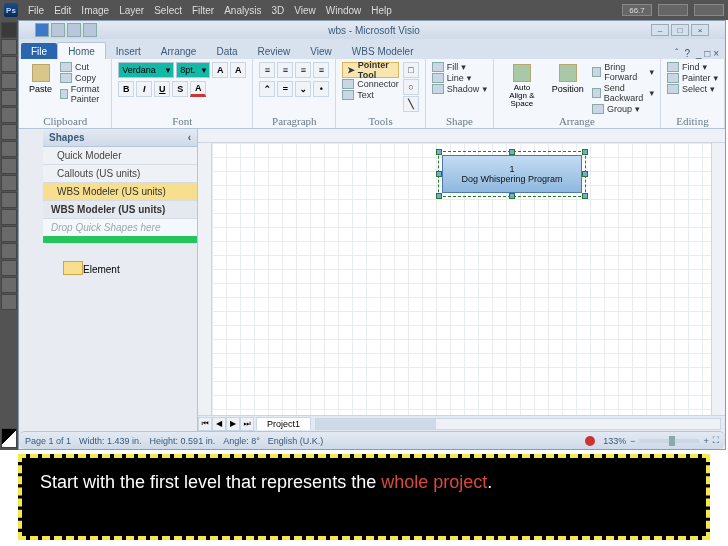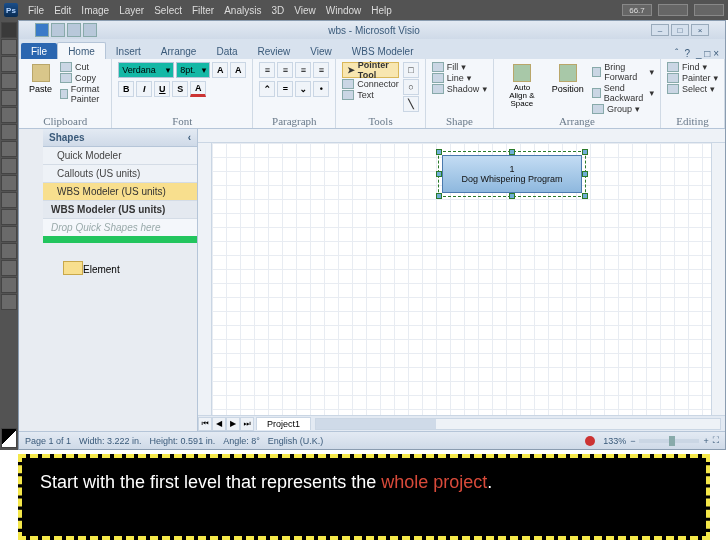--- a/index.html
+++ b/index.html
@@ -71,21 +71,21 @@
 .h-ml{left:-3px;top:50%;margin-top:-3px}.h-mr{right:-3px;top:50%;margin-top:-3px}
 .h-mt{top:-3px;left:50%;margin-left:-3px}.h-mb{bottom:-3px;left:50%;margin-left:-3px}
 
 .sheet-tabs { height: 16px; background: #e3eaf3; border-top: 1px solid #cad6e4; display: flex; align-items: center; font-size: 9px; }
 .sheet-tabs .nav { display: flex; }
 .sheet-tabs .nav div { width: 14px; height: 14px; border: 1px solid #cad6e4; display: flex; align-items: center; justify-content: center; font-size: 8px; background: #eef2f7; }
 .sheet-tabs .pg { padding: 1px 10px; background: #fff; border: 1px solid #cad6e4; border-bottom: none; margin-left: 2px; }
 .scroll-h { flex: 1; height: 12px; background: #eef2f7; margin: 0 4px; border: 1px solid #cad6e4; position: relative; }
 .scroll-h .thumb { position: absolute; left: 0; top: 0; bottom: 0; width: 120px; background: #cfdae8; }
 
-.statusbar { height: 18px; background: linear-gradient(#e3eaf3,#cfdae8); border-top: 1px solid #b5c5d8; display: flex; align-items: center; font-size: 9px; color: #3a5a7a; padding: 0 6px; gap: 8px; }
+.statusbar { height: 18px; background: linear-gradient(#e3eaf3,#cfdae8); border-top: 1px solid #b5c5d8; display: flex; align-items: center; font-size: 9px; color: #3a5a7a; padding: 0 6px; gap: 8px; border-radius: 6px; }
 .statusbar .spacer { flex: 1; }
 .zoom { display: flex; align-items: center; gap: 4px; }
 .zoom .slider { width: 60px; height: 4px; background: #cad6e4; position: relative; }
 .zoom .slider::after { content: ""; position: absolute; left: 50%; top: -3px; width: 6px; height: 10px; background: #8aa; }
 
 
 .ps-tools { position: absolute; left: 0; top: 20px; width: 18px; height: 430px; background: #535353; display: flex; flex-direction: column; gap: 1px; padding: 2px 1px; }
 .ps-tools div { width: 16px; height: 16px; background: #6a6a6a; border: 1px solid #444; }
 .ps-tools div.sel { background: #3a3a3a; }
 .ps-tools .swatch { margin-top: auto; height: 20px; background: linear-gradient(135deg,#000 50%,#fff 50%); }
@@ -359,21 +359,21 @@
         <div class="pg">Project1</div>
         <div class="scroll-h">
             <div class="thumb"></div>
           </div>
       </div>
     </div>
   </div>
 
   <div class="statusbar">
     <span>Page 1 of 1</span>
-    <span>Width: 3.222 in.</span>
+    <span>Width: 1.439 in.</span>
     <span>Height: 0.591 in.</span>
     <span>Angle: 8°</span>
     <span>English (U.K.)</span>
     <span class="spacer"></span>
     <span class="ic" style="width:10px;height:10px;background:#c33;border-radius:50%;display:inline-block"></span>
     <div class="zoom">
       <span>133%</span>
       <span>−</span>
       <div class="slider"></div>
       <span>+</span>

